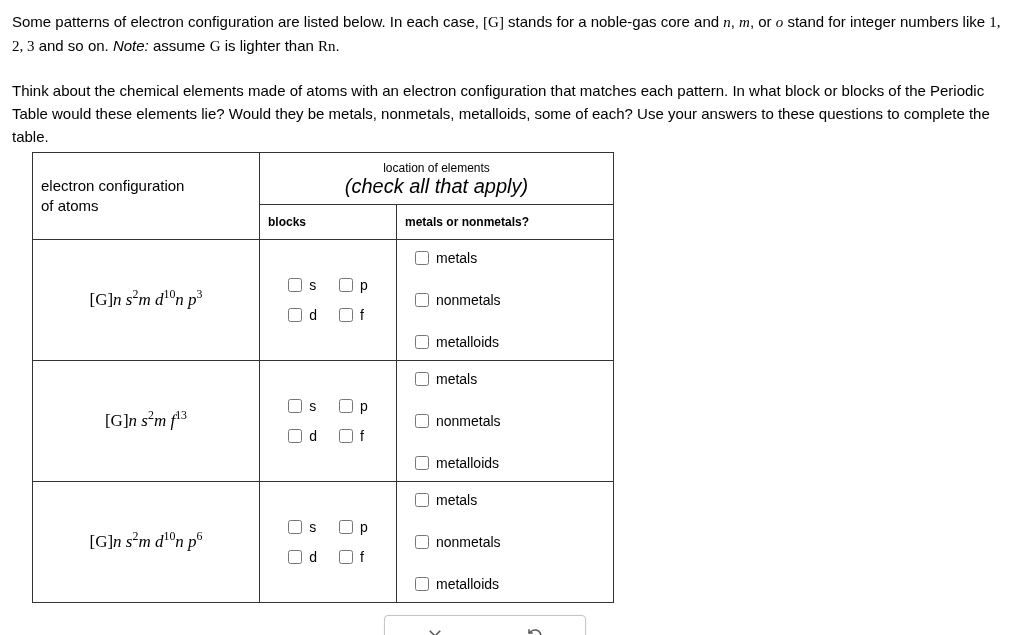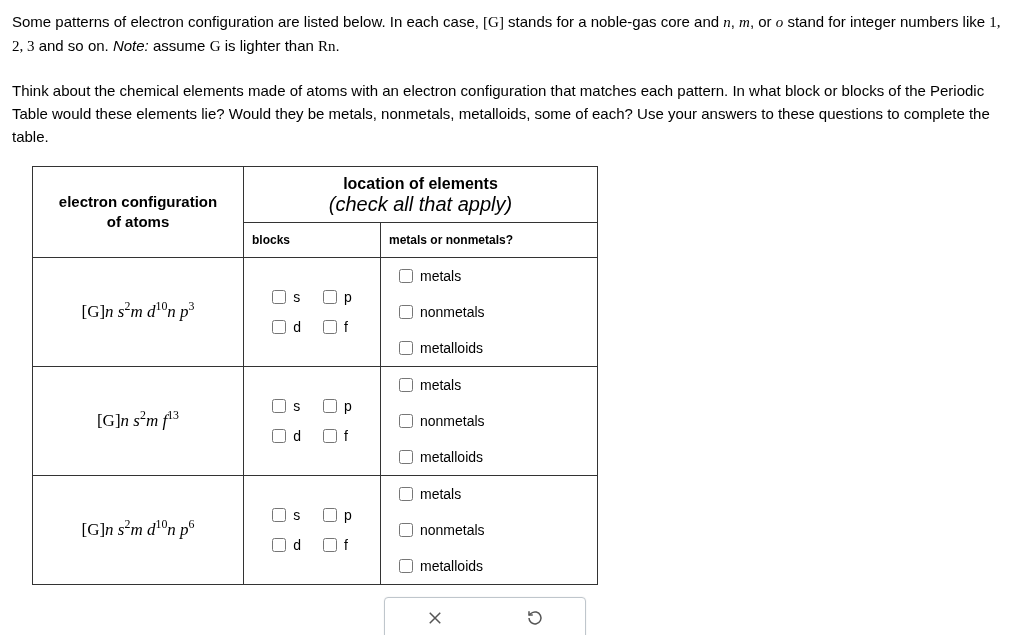--- a/index.html
+++ b/index.html
@@ -13,48 +13,48 @@
     background: #fff;
   }
   .intro {
     line-height: 1.55;
     margin-bottom: 20px;
   }
   .intro .math { font-family: "Times New Roman", serif; }
   .italic { font-style: italic; }
   .question {
     line-height: 1.55;
-    margin-bottom: 18px;
+    margin-bottom: 4px;
   }
 
   table.grid {
     border-collapse: collapse;
     margin-left: 20px;
   }
   table.grid th, table.grid td {
     border: 1px solid #333;
     vertical-align: middle;
   }
   th.ec-head {
     width: 210px;
-    padding: 18px 0;
-    font-weight: bold;
+    padding: 18px 8px;
+    font-weight: normal;
     font-size: 15px;
-    text-align: center;
+    text-align: left;
     line-height: 1.35;
   }
   th.loc-head {
     width: 320px;
     padding: 8px 8px 6px 8px;
     font-weight: normal;
     text-align: center;
   }
   th.loc-head .title {
-    font-weight: bold;
-    font-size: 16px;
+    font-weight: normal;
+    font-size: 12px;
   }
   th.loc-head .sub {
     font-style: italic;
     font-size: 20px;
   }
   th.sub-head {
     padding: 10px 8px;
     font-weight: bold;
     font-size: 12px;
     text-align: left;
@@ -84,21 +84,21 @@
   }
   .opt {
     display: flex;
     align-items: center;
     gap: 7px;
     font-size: 14px;
   }
   .mn-col {
     display: flex;
     flex-direction: column;
-    gap: 20px;
+    gap: 26px;
   }
   input[type="checkbox"]{
     width:14px; height:14px; margin:0;
   }
   sup { font-size: 0.7em; vertical-align: super; line-height:0;}
 
   .action-row {
     margin-left: 20px;
     margin-top: 12px;
     width: 554px;

